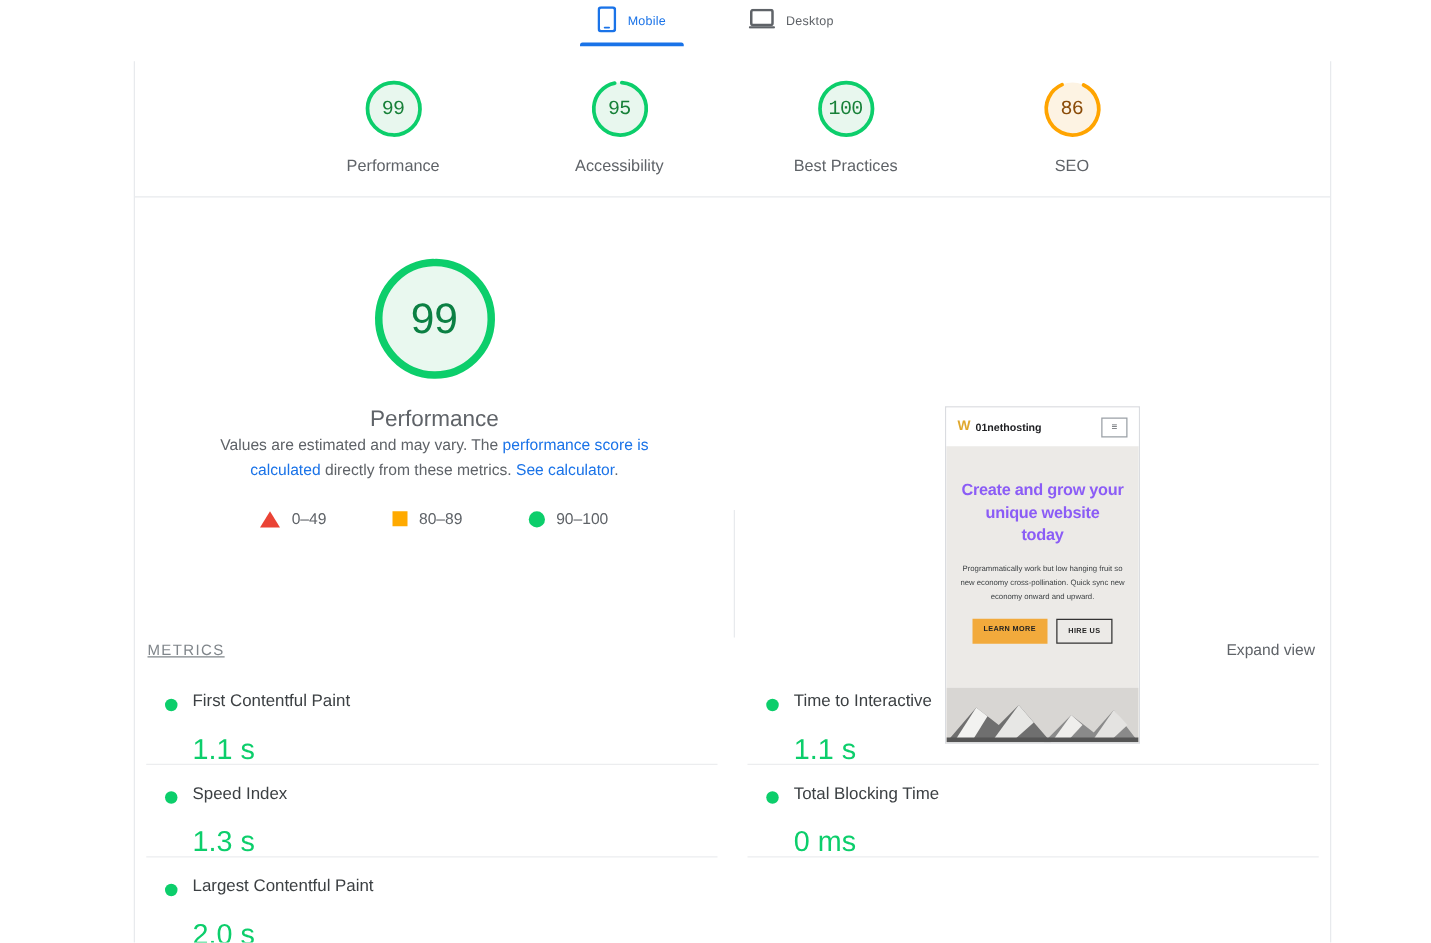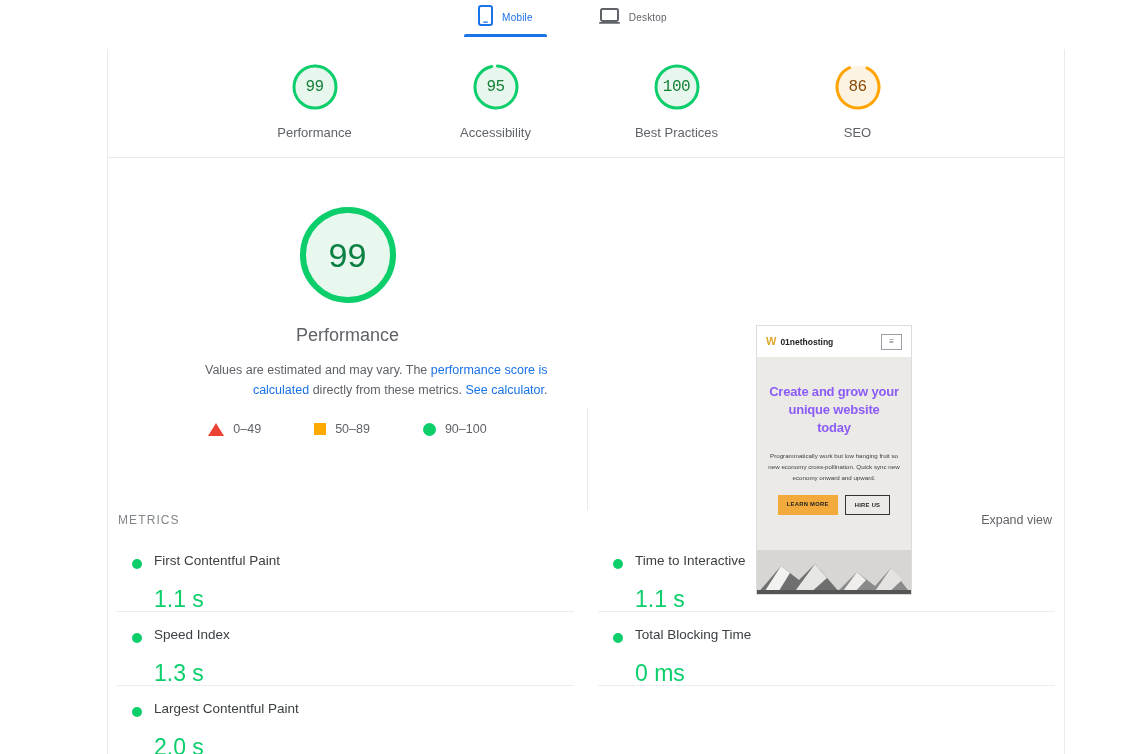--- a/index.html
+++ b/index.html
@@ -145,23 +145,22 @@
     color: #0b8043;
     font-family: "Liberation Sans", sans-serif;
   }
   .hero-title {
     margin-top: 17px;
     font-size: 18px;
     color: #5f6368;
     font-weight: 400;
   }
   .hero-desc {
-    margin-top: 14px;
     width: 400px;
-    text-align: right;
+    text-align: center;
     font-size: 12.5px;
     line-height: 20px;
     color: #5f6368;
   }
   .hero-desc a { color: #1a73e8; text-decoration: none; }
   .legend {
     margin-top: 22px;
     display: flex;
     align-items: center;
     gap: 53px;
@@ -298,20 +297,21 @@
     display: flex;
     justify-content: space-between;
     align-items: baseline;
     padding: 0 12px 0 10px;
     box-sizing: border-box;
   }
   .metrics-title {
     font-size: 12px;
     letter-spacing: 1.1px;
     color: #80868b;
+    text-decoration: underline;
   }
   .expand-view {
     font-size: 12.5px;
     color: #5f6368;
     cursor: pointer;
   }
   .metrics-grid {
     position: absolute;
     left: 0;
     top: 489px;
@@ -447,21 +447,21 @@
           <span>Values are estimated and may vary. The </span><a href="#">performance score is calculated</a><span> directly from these metrics. </span><a href="#">See calculator</a><span>.</span>
         </div>
 
         <div class="legend">
           <div class="legend-item">
             <span class="tri"></span>
             <span>0–49</span>
           </div>
           <div class="legend-item">
             <span class="sq"></span>
-            <span>50–89</span>
+            <span>80–89</span>
           </div>
           <div class="legend-item">
             <span class="ci"></span>
             <span>90–100</span>
           </div>
         </div>
       </div>
 
       <div class="hero-vdivider"></div>
 

